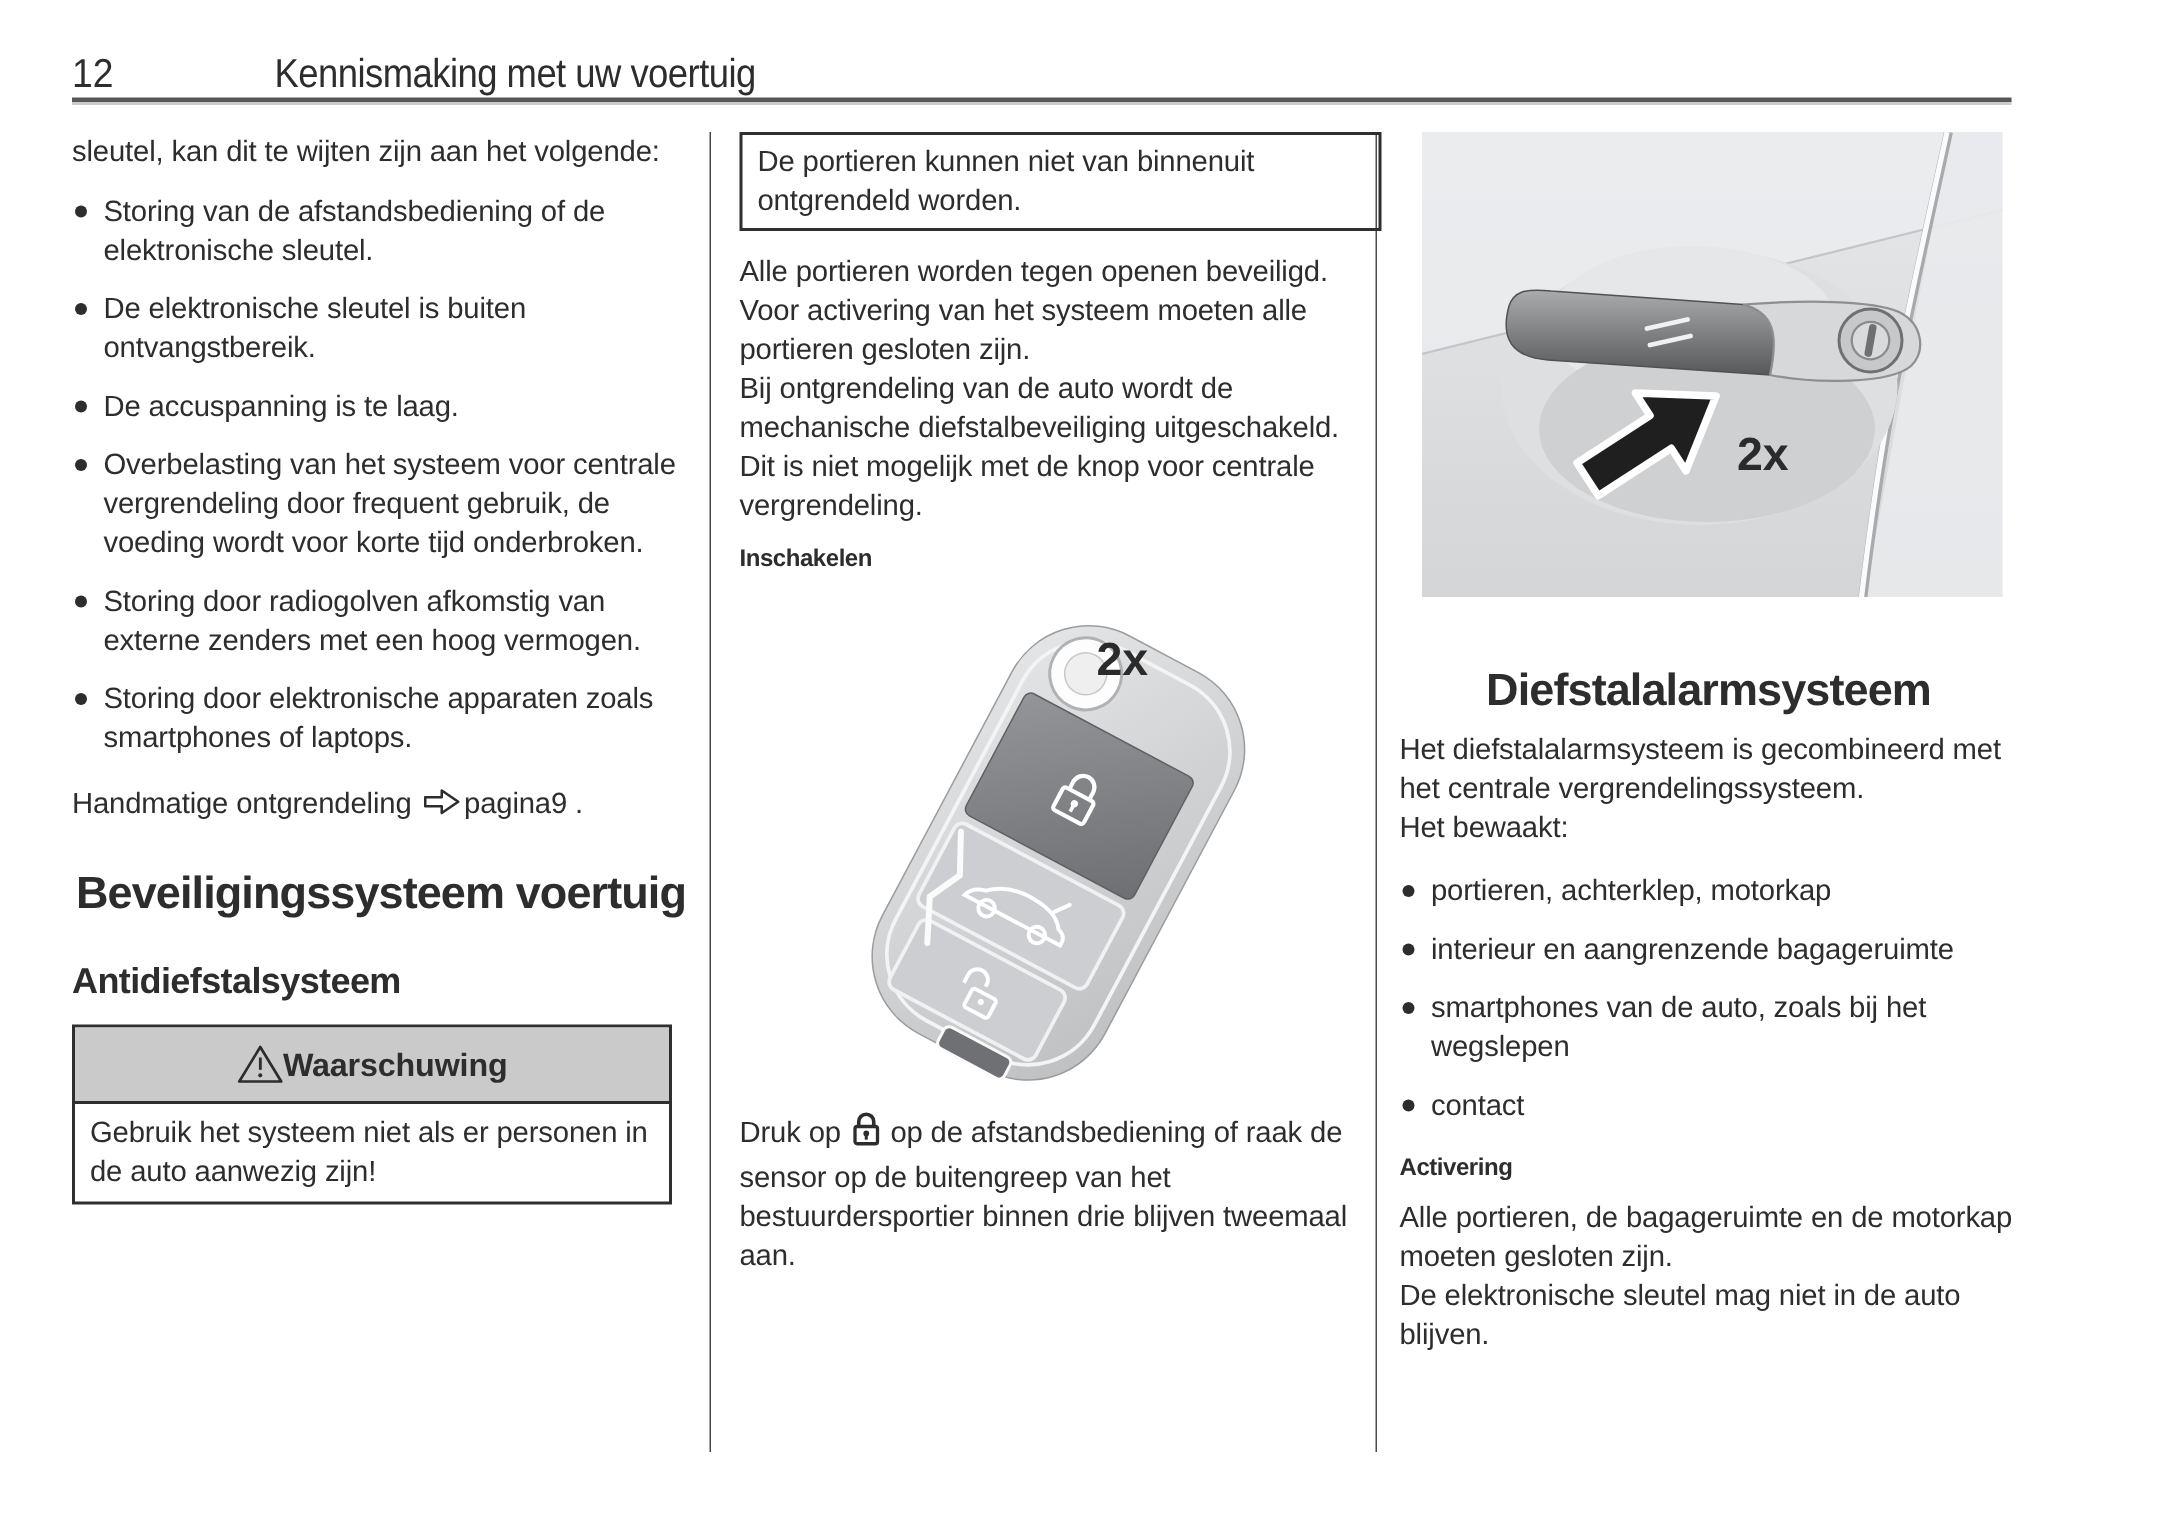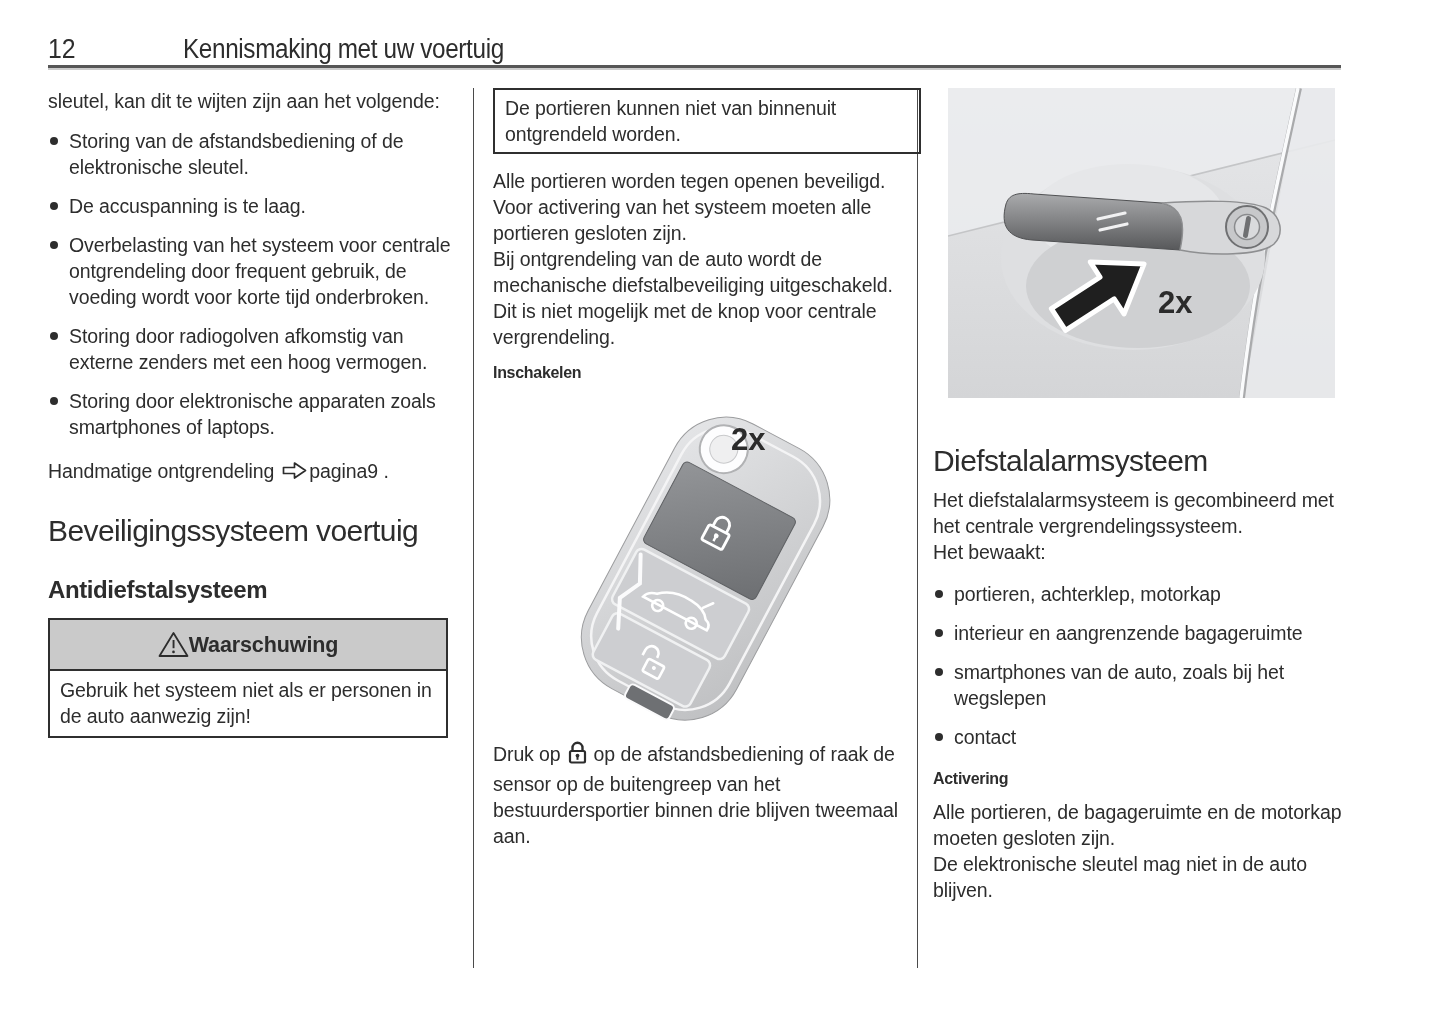--- a/index.html
+++ b/index.html
@@ -32,21 +32,21 @@
   .col-mid   { left:493px; width:412px; }
   .col-right { left:933px; width:412px; }
   p { margin:0; }
   
   .bullet { display:flex; margin-top:13px; }
   .bullet .dot {
     flex:none; width:8px; height:8px; border-radius:50%;
     background:#2d2d2d; margin:9px 11px 0 2px;
   }
   
-  .h-section { margin:0; font-weight:normal; font-size:30px; line-height:37px; letter-spacing:-.6px; }
+  .h-section { margin:0; font-weight:bold; font-size:30px; line-height:37px; letter-spacing:-.6px;text-align:center; }
   .h-sub     { margin:0; font-weight:bold; font-size:24px; line-height:30px; letter-spacing:-.4px; }
   .h-minor   { margin:0; font-weight:bold; font-size:16px; line-height:29px; letter-spacing:-.3px; }
   .mt26 { margin-top:26px; } .mt14 { margin-top:14px; }
   .mt8  { margin-top:8px; }  .mt16 { margin-top:16px; } .mt18 { margin-top:18px; }
   .mt44 { margin-top:44px; } .mt6  { margin-top:6px; }
   
   .warnbox { margin-top:13px; width:400px; border:2px solid #2f2f2f; }
   .warnbox .whead {
     background:#cacaca; border-bottom:2px solid #2f2f2f;
     display:flex; align-items:center; justify-content:center; 
@@ -83,25 +83,29 @@
   <div class="col col-left">
     <p>sleutel, kan dit te wijten zijn aan het volgende:</p>
 
     <div class="mt14">
       <div class="bullet" style="margin-top:0;">
         <span class="dot"></span>
         <span>Storing van de afstandsbediening of de elektronische sleutel.</span>
       </div>
       <div class="bullet">
         <span class="dot"></span>
+        <span>De elektronische sleutel is buiten ontvangstbereik.</span>
+      </div>
+      <div class="bullet">
+        <span class="dot"></span>
         <span>De accuspanning is te laag.</span>
       </div>
       <div class="bullet">
         <span class="dot"></span>
-        <span>Overbelasting van het systeem voor centrale ontgrendeling door frequent gebruik, de voeding wordt voor korte tijd onderbroken.</span>
+        <span>Overbelasting van het systeem voor centrale vergrendeling door frequent gebruik, de voeding wordt voor korte tijd onderbroken.</span>
       </div>
       <div class="bullet">
         <span class="dot"></span>
         <span>Storing door radiogolven afkomstig van externe zenders met een hoog vermogen.</span>
       </div>
       <div class="bullet">
         <span class="dot"></span>
         <span>Storing door elektronische apparaten zoals smartphones of laptops.</span>
       </div>
     </div>

